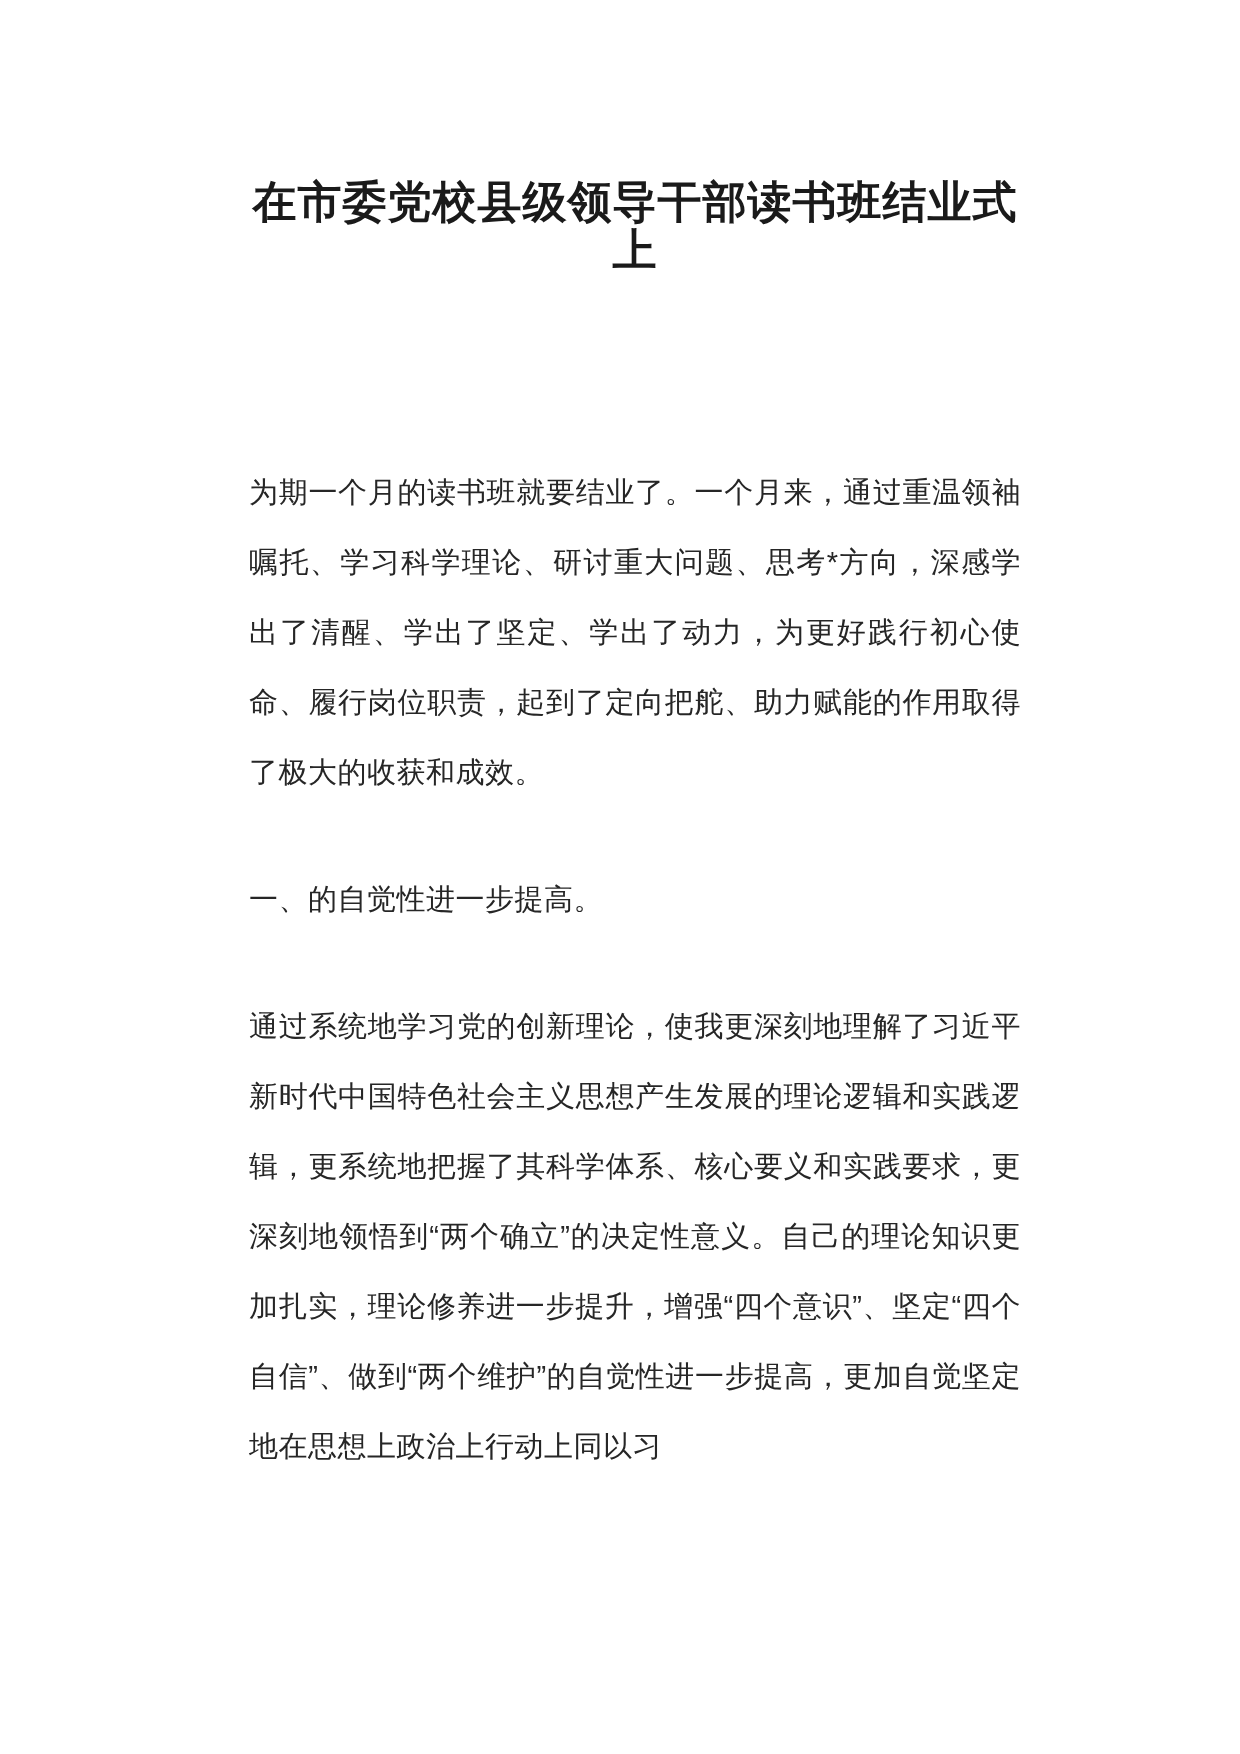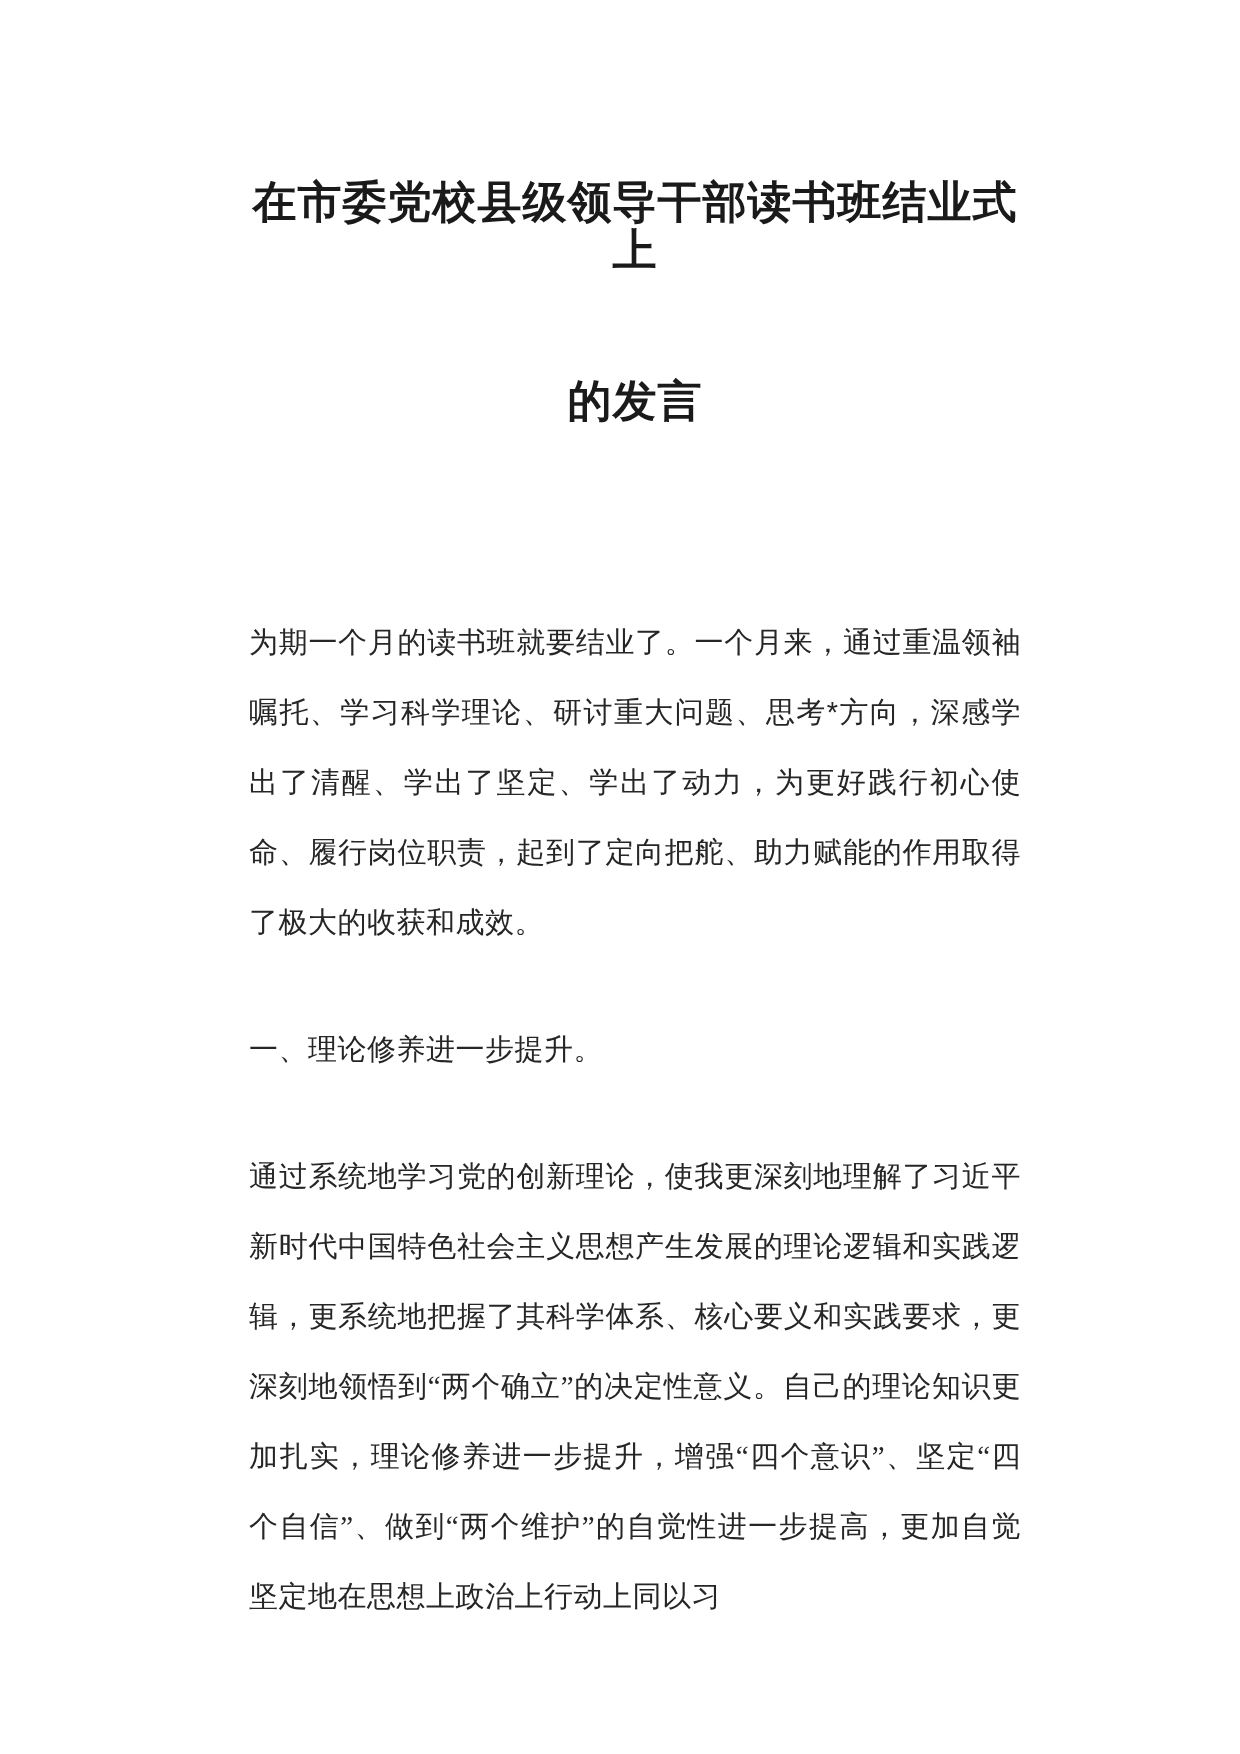--- a/index.html
+++ b/index.html
@@ -41,34 +41,32 @@
     line-height: 70px;
     text-align: justify;
     text-justify: inter-character;
     letter-spacing: 0.5px;
   }
   .doc-paragraph {
     margin: 0 0 57px 0;
   }
   .doc-paragraph:last-child {
     margin-bottom: 0;
-    font-family: Liberation Serif, serif;
   }
 </style>
 </head>
 <body>
 
 <div class="doc-page">
   <div class="doc-content">
 
     <div class="doc-title">
       <div class="title-line">在市委党校县级领导干部读书班结业式上</div>
-      <div class="title-line">的发言</div>
     </div>
 
     <div class="doc-body">
       <p class="doc-paragraph">为期一个月的读书班就要结业了。一个月来，通过重温领袖嘱托、学习科学理论、研讨重大问题、思考*方向，深感学出了清醒、学出了坚定、学出了动力，为更好践行初心使命、履行岗位职责，起到了定向把舵、助力赋能的作用取得了极大的收获和成效。</p>
-      <p class="doc-paragraph">一、理论修养进一步提升。</p>
+      <p class="doc-paragraph">一、的自觉性进一步提高。</p>
       <p class="doc-paragraph">通过系统地学习党的创新理论，使我更深刻地理解了习近平新时代中国特色社会主义思想产生发展的理论逻辑和实践逻辑，更系统地把握了其科学体系、核心要义和实践要求，更深刻地领悟到“两个确立”的决定性意义。自己的理论知识更加扎实，理论修养进一步提升，增强“四个意识”、坚定“四个自信”、做到“两个维护”的自觉性进一步提高，更加自觉坚定地在思想上政治上行动上同以习</p>
     </div>
 
   </div>
 </div>
 
 </body></html>

